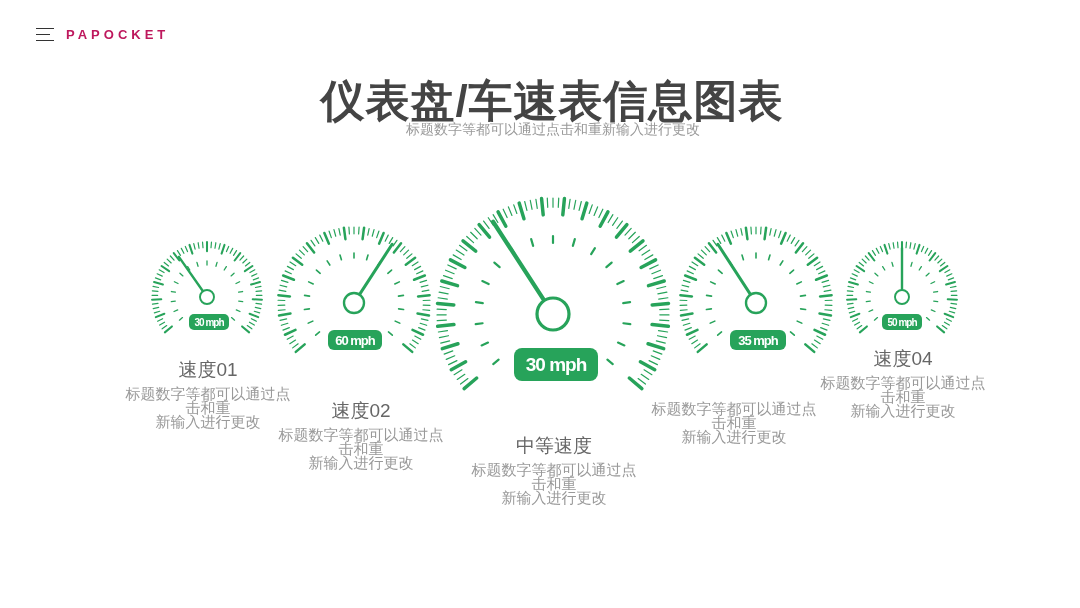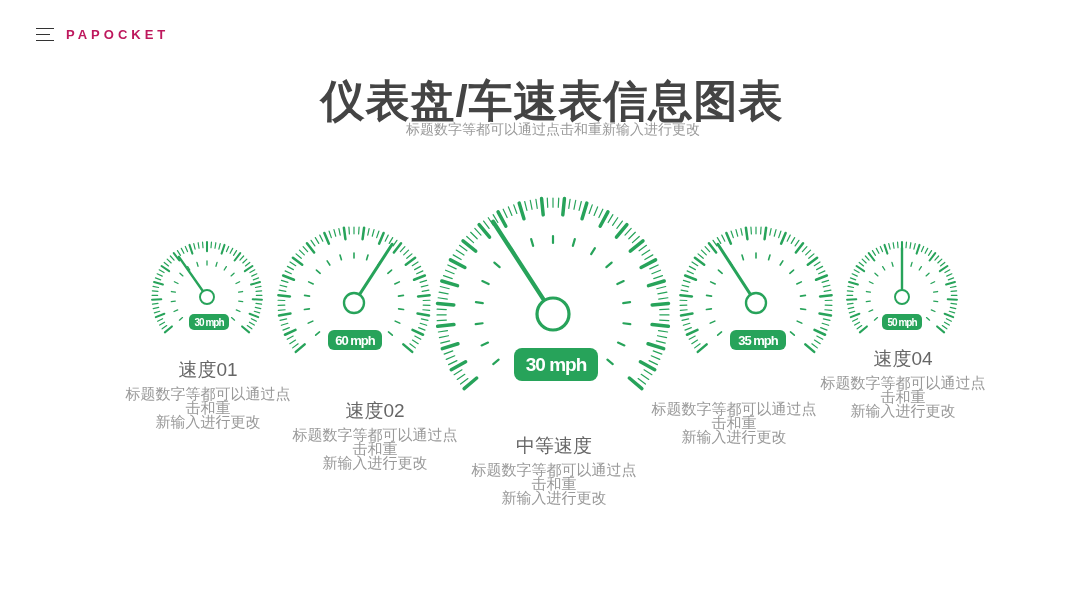--- a/index.html
+++ b/index.html
@@ -502,21 +502,21 @@
   <g>
     <rect x="882" y="314" width="40" height="16" rx="5" fill="#27a35a"></rect>
     <text class="badge-text" x="902" y="326" font-size="10" text-anchor="middle">50 mph</text>
   </g>
 </svg>
 
 <div class="label" style="left:123px;top:357px;width:170px;">
   <div class="name">速度01</div>
   <div class="desc"><span>标题数字等都可以通过点击和重</span><br><span>新输入进行更改</span></div>
 </div>
-<div class="label" style="left:290px;top:398px;width:170px;">
+<div class="label" style="left:276px;top:398px;width:170px;">
   <div class="name">速度02</div>
   <div class="desc"><span>标题数字等都可以通过点击和重</span><br><span>新输入进行更改</span></div>
 </div>
 <div class="label" style="left:469px;top:433px;width:170px;">
   <div class="name">中等速度</div>
   <div class="desc"><span>标题数字等都可以通过点击和重</span><br><span>新输入进行更改</span></div>
 </div>
 <div class="label" style="left:649px;top:398px;width:170px;">
   <div class="desc"><span>标题数字等都可以通过点击和重</span><br><span>新输入进行更改</span></div>
 </div>

